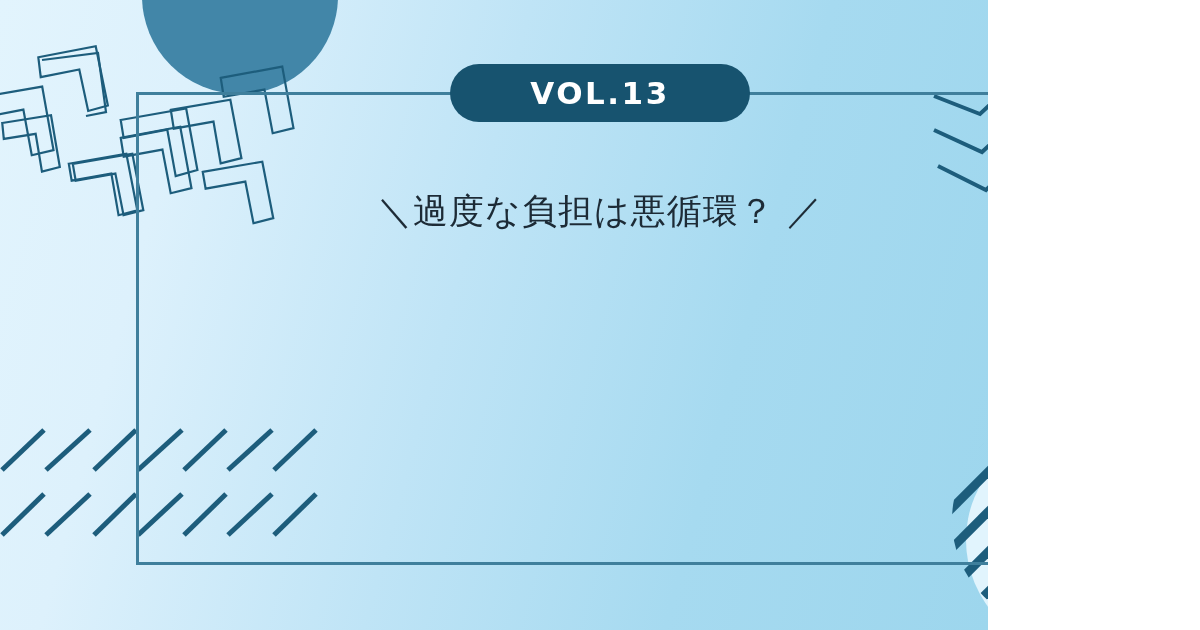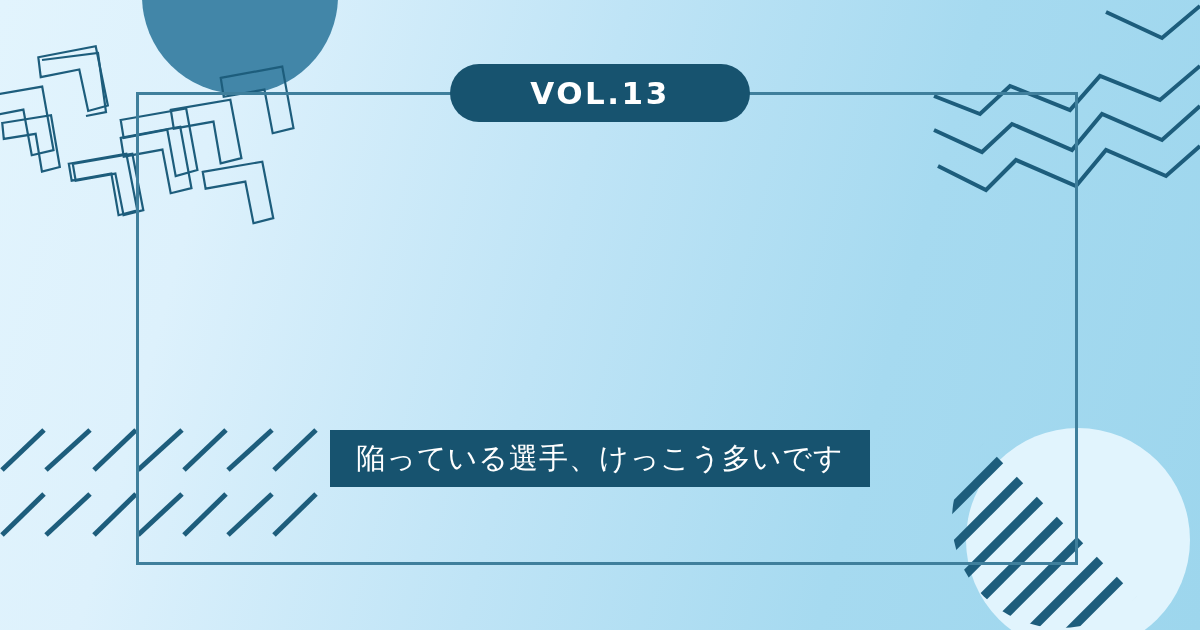--- a/index.html
+++ b/index.html
@@ -8,21 +8,21 @@
   }
   body {
     width: 1200px;
     height: 630px;
     overflow: hidden;
     font-family: "DejaVu Sans", "Liberation Sans", sans-serif;
   }
 
   #canvas {
     position: relative;
-    width: 1200px;
+    width: 988px;
     height: 630px;
     overflow: hidden;
     background: linear-gradient(105deg, #e2f4fd 0%, #ddf1fc 18%, #bfe4f6 46%, #a6daf0 72%, #9dd6ed 100%);
   }
 
   
   #deco {
     position: absolute;
     left: 0; top: 0;
     width: 1200px;
@@ -186,19 +186,17 @@
     </g>
   </svg>
 
   <div id="frame"></div>
 
   <div id="vol-pill">
     <span class="label">VOL.13</span>
   </div>
 
   <div id="text-block">
+    <div id="kicker">＼過度な負担は悪循環？ ／</div>
   </div>
 
-  <div id="banner">
-    <span class="label">陥っている選手、けっこう多いです</span>
-  </div>
 
 </div>
 
 </body></html>

